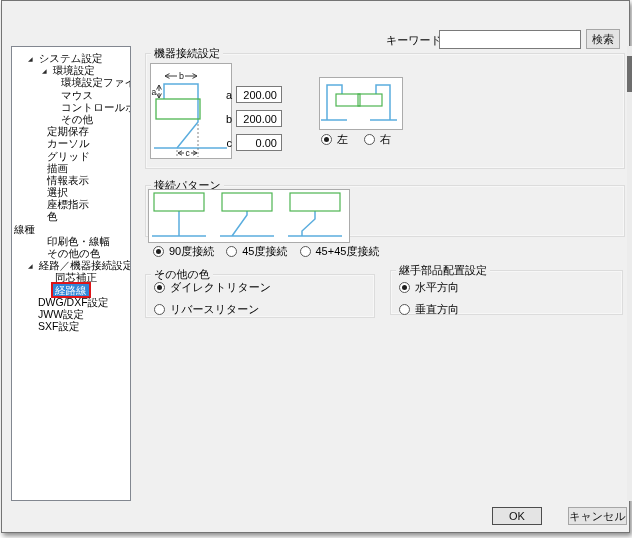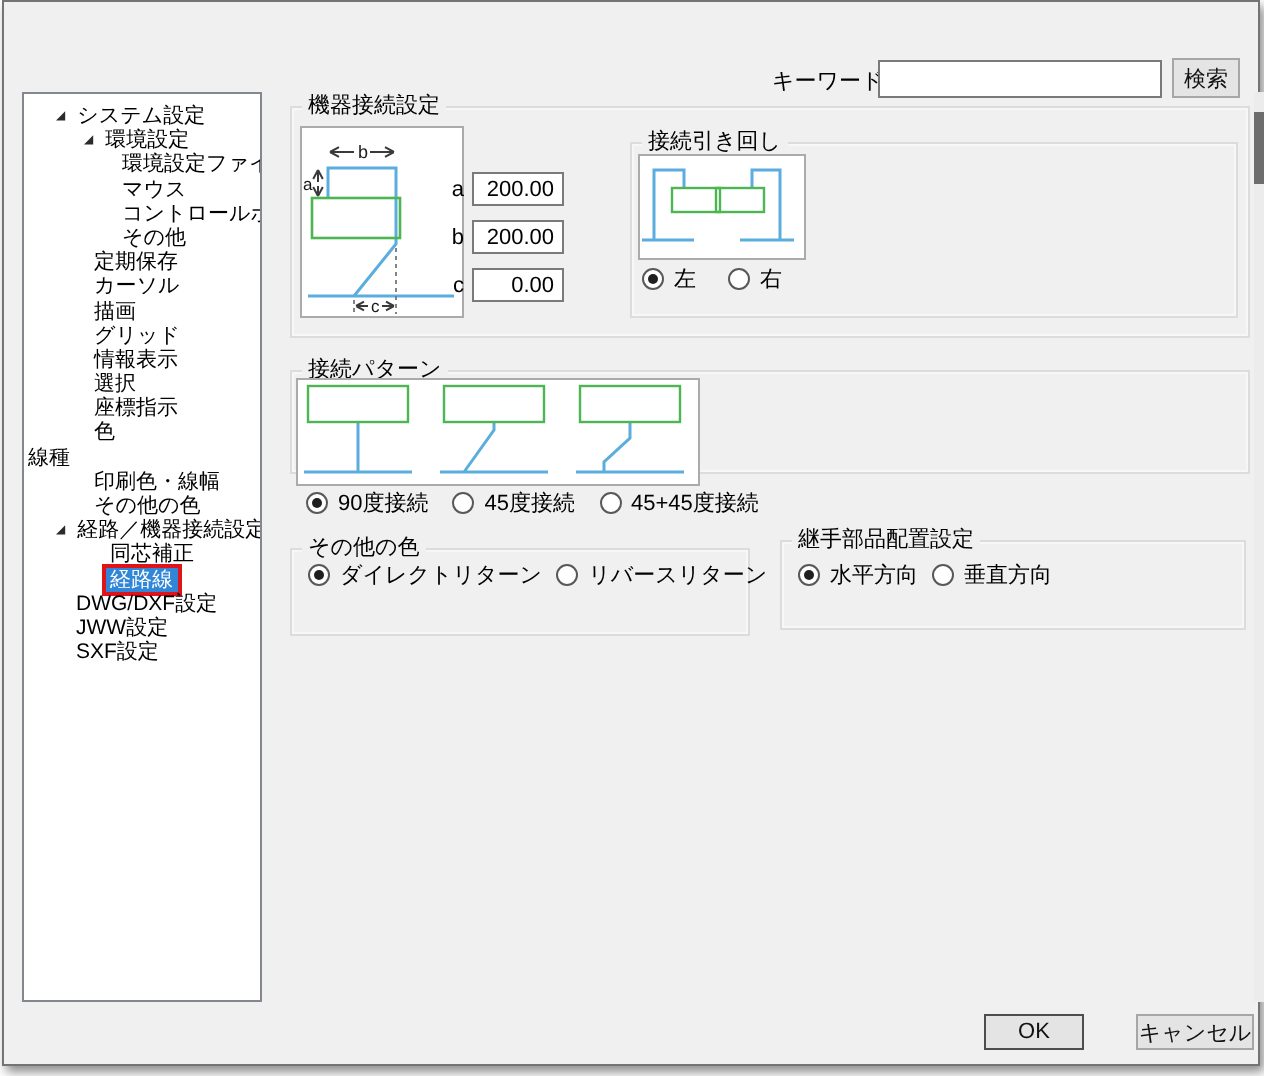--- a/index.html
+++ b/index.html
@@ -29,21 +29,21 @@
   .groupbox { position:absolute; border:1px solid #dcdcdc; box-shadow:inset 0 0 0 1px #f7f7f7; }
   .grouplabel { position:absolute; top:-7px; left:5px; background:#f0f0f0; padding:0 3px; font-size:11px; line-height:13px; }
   .whitepanel { position:absolute; background:#fff; border:1px solid #ababab; }
   .fieldrow { position:absolute; height:17px; display:flex; align-items:center; }
   .fieldrow .flabel { width:14px; text-align:right; margin-right:4px; font-size:11px; }
   .fieldrow input { width:46px; height:17px; border:1px solid #7a7a7a; background:#fff; font-size:11px; text-align:right; padding:0 4px; font-family:inherit; }
   .radio { display:inline-flex; align-items:center; gap:5px; font-size:11px; cursor:default; }
   .rb { width:11px; height:11px; border:1px solid #585858; border-radius:50%; background:#fff; position:relative; flex:0 0 auto; }
   .rb.on::after { content:""; position:absolute; left:2px; top:2px; width:5px; height:5px; border-radius:50%; background:#1f1f1f; }
   .radios-h { position:absolute; display:flex; align-items:center; }
-  .radios-v { position:absolute; display:flex; flex-direction:row; }
+  .radios-v { position:absolute; display:flex; flex-direction:column; }
   
   .scroll-track { position:absolute; left:625px; top:45px; width:5px; height:455px; background:#ececec; }
   .scroll-thumb { position:absolute; left:0; top:10px; width:5px; height:36px; background:#6d6d6d; }
   
   .ok-btn { position:absolute; left:490px; top:506px; width:50px; height:18px; border:1px solid #4d4d4d; }
   .cancel-btn { position:absolute; left:566px; top:506px; width:59px; height:18px; }
   svg text { font-family:"Liberation Sans","DejaVu Sans",sans-serif; }
 </style>
 </head>
 <body>
@@ -76,24 +76,24 @@
       <div class="tree-row" style="padding-left: 47px;">
         <span class="tree-label">その他</span>
       </div>
       <div class="tree-row" style="padding-left: 33px;">
         <span class="tree-label">定期保存</span>
       </div>
       <div class="tree-row" style="padding-left: 33px;">
         <span class="tree-label">カーソル</span>
       </div>
       <div class="tree-row" style="padding-left: 33px;">
+        <span class="tree-label">グリッド</span>
+      </div>
+      <div class="tree-row" style="padding-left: 33px;">
         <span class="tree-label">描画</span>
-      </div>
-      <div class="tree-row" style="padding-left: 33px;">
-        <span class="tree-label">グリッド</span>
       </div>
       <div class="tree-row" style="padding-left: 33px;">
         <span class="tree-label">情報表示</span>
       </div>
       <div class="tree-row" style="padding-left: 33px;">
         <span class="tree-label">選択</span>
       </div>
       <div class="tree-row" style="padding-left: 33px;">
         <span class="tree-label">座標指示</span>
       </div>
@@ -162,23 +162,20 @@
   </div>
   <div class="fieldrow" style="left:216px;top:109px;">
     <span class="flabel">b</span>
     <input type="text" value="200.00" style="">
   </div>
   <div class="fieldrow" style="left:216px;top:133px;">
     <span class="flabel">c</span>
     <input type="text" value="0.00" style="">
   </div>
 
-  <div class="groupbox" style="left:313px;top:70px;width:304px;height:88px;">
-    <span class="grouplabel">接続引き回し</span>
-  </div>
   <div class="whitepanel" style="left:317px;top:76px;width:84px;height:53px;">
     <svg width="82" height="51" viewBox="0 0 82 51">
 
       <path d="M22,16 V7 H7 V42 M1,42 H27" stroke="#5badde" stroke-width="1.5" fill="none"></path>
       <rect x="16" y="16" width="24" height="12" stroke="#4db551" stroke-width="1.2" fill="none"></rect>
 
       <path d="M56,16 V7 H70 V42 M50,42 H77" stroke="#5badde" stroke-width="1.5" fill="none"></path>
       <rect x="38" y="16" width="24" height="12" stroke="#4db551" stroke-width="1.2" fill="none"></rect>
     </svg>
   </div>

